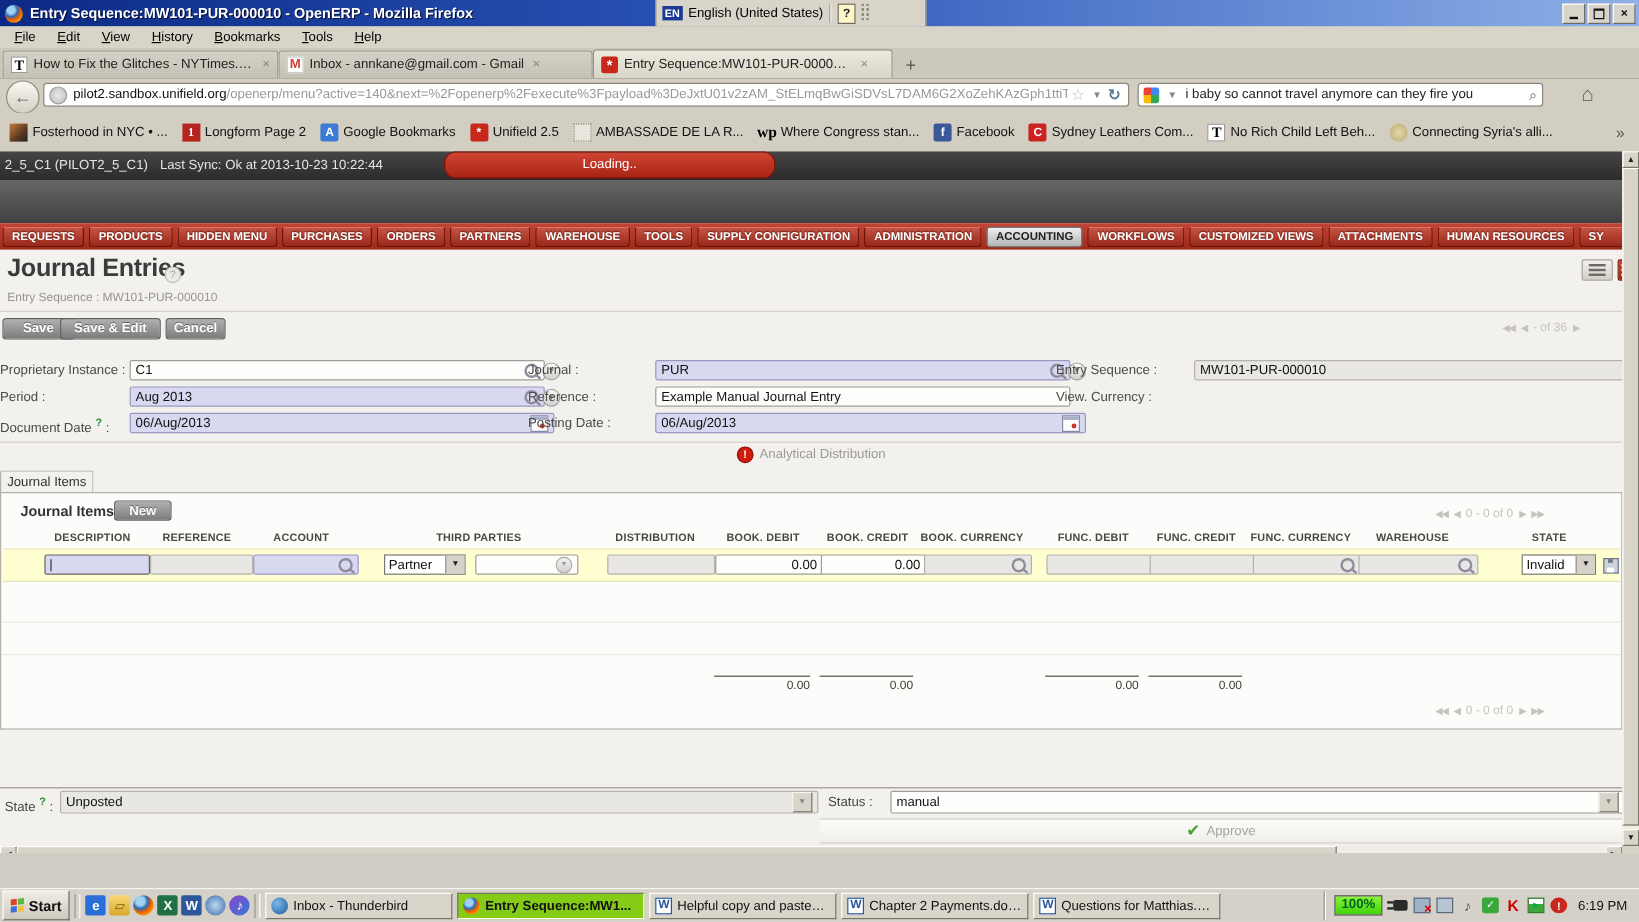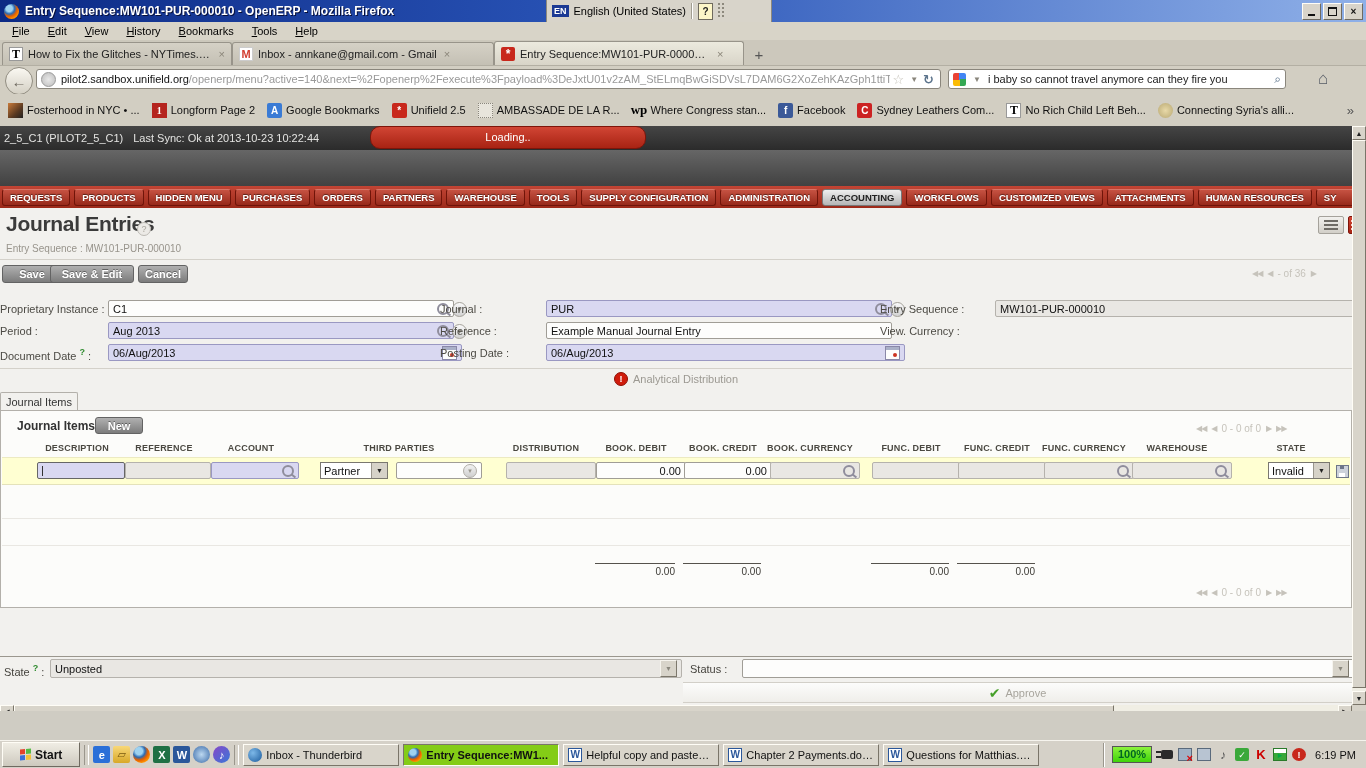--- a/index.html
+++ b/index.html
@@ -134,21 +134,21 @@
 
   
   .sbtn{position:absolute;background:#d8d4ca;border:1px solid;border-color:#fffdf6 #7a7569 #7a7569 #fffdf6;display:flex;align-items:center;justify-content:center;font-size:7px;color:#222;box-sizing:border-box}
   .strack{position:absolute;background:#f0eee4}
   .sthumb{position:absolute;background:#d8d4ca;border:1px solid;border-color:#fffdf6 #7a7569 #7a7569 #fffdf6;box-sizing:border-box}
 
   .bottomstrip{position:absolute;left:0;top:711px;width:1366px;height:29px;background:#cfccc3}
 
   
   .taskbar{position:absolute;left:0;top:740px;width:1366px;height:28px;background:#d5d1c8;border-top:1px solid #f6f4ee;display:flex;align-items:center;padding:0 2px;box-sizing:border-box;gap:4px}
-  .startbtn{height:23px;background:linear-gradient(#f0ede4,#cdc9be);border:1px solid;border-color:#fffdf6 #6f6a60 #6f6a60 #fffdf6;display:flex;align-items:center;gap:4px;padding:0 17px;font-weight:bold;font-size:12px;flex:none}
+  .startbtn{height:23px;background:linear-gradient(#f0ede4,#cdc9be);border:1px solid;border-color:#fffdf6 #6f6a60 #6f6a60 #fffdf6;display:flex;align-items:center;gap:4px;padding:0 6px;font-weight:bold;font-size:12px;flex:none}
   .winflag{display:grid;grid-template-columns:5px 5px;grid-template-rows:5px 5px;gap:1px;transform:skewY(-6deg)}
   .winflag i:nth-child(1){background:#e2432c}.winflag i:nth-child(2){background:#56ba45}
   .winflag i:nth-child(3){background:#3a6fd8}.winflag i:nth-child(4){background:#f2c23a}
   .tbsep{width:3px;height:20px;border-left:1px solid #9a968c;border-right:1px solid #fff;flex:none}
   .ql{display:flex;gap:3px;align-items:center;flex:none}
   .qli{width:17px;height:17px;border-radius:2px;display:flex;align-items:center;justify-content:center;font-size:11px;font-weight:bold;color:#fff}
   .taskbtn{width:156px;height:22px;background:#d9d5cb;border:1px solid;border-color:#fffdf6 #7a7569 #7a7569 #fffdf6;display:flex;align-items:center;gap:4px;padding:0 4px;box-sizing:border-box;font-size:11px;white-space:nowrap;overflow:hidden;flex:none}
   .taskbtn.active{background:#84cc16;border-color:#7a7569 #fffdf6 #fffdf6 #7a7569;font-weight:bold}
   .taskbtn .tlab{overflow:hidden;text-overflow:ellipsis}
   .ticon{width:14px;height:14px;flex:none;display:flex;align-items:center;justify-content:center;font-size:10px;font-weight:bold;box-sizing:border-box}
@@ -484,20 +484,21 @@
     </div>
 
     <div class="hline" style="top:530px;border-top-color:#9b978e"></div>
     <div class="ftlabel" style="left:4px;top:537px"><span>State</span> <sup style="color:#2e8b2e;font-weight:bold;font-size:9px">?</sup> <span>:</span></div>
     <div class="fld gry" style="left:50px;top:533px;width:622px;height:17px">
         <span class="fv">Unposted</span>
         <span class="ddbtn">▼</span>
       </div>
     <div class="ftlabel" style="left:690px;top:537px">Status :</div>
     <div class="fld" style="left:742px;top:533px;width:602px;height:17px">
+        <span class="fv">manual</span>
         <span class="ddbtn">▼</span>
       </div>
 
     <div class="approveband">
       <span class="chk">✔</span>
       <span class="apptext">Approve</span>
     </div>
 
     <div class="strack" style="left:0;top:579px;width:1352px;height:14px"></div>
     <div class="sbtn" style="left:0;top:579px;width:14px;height:14px">◀</div>

